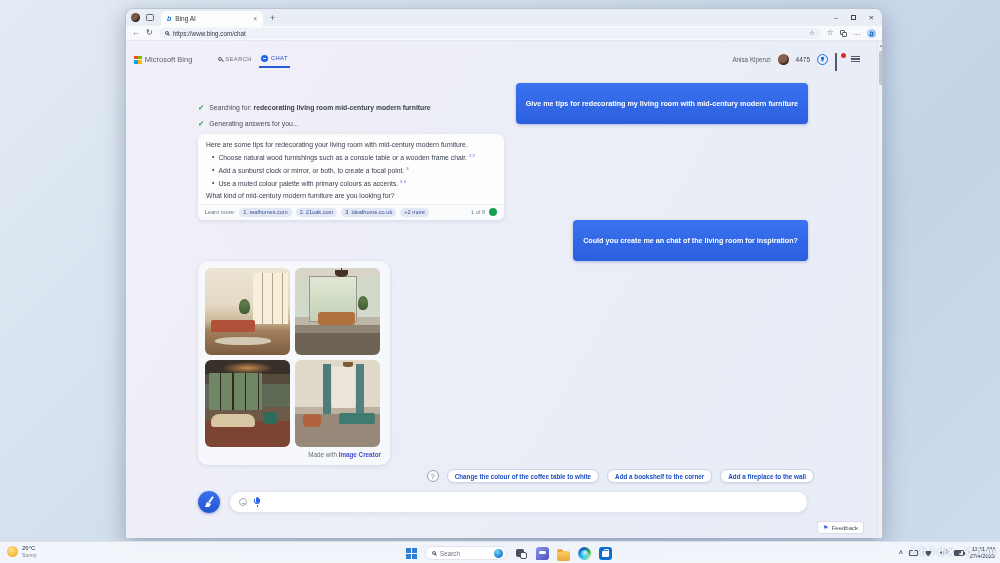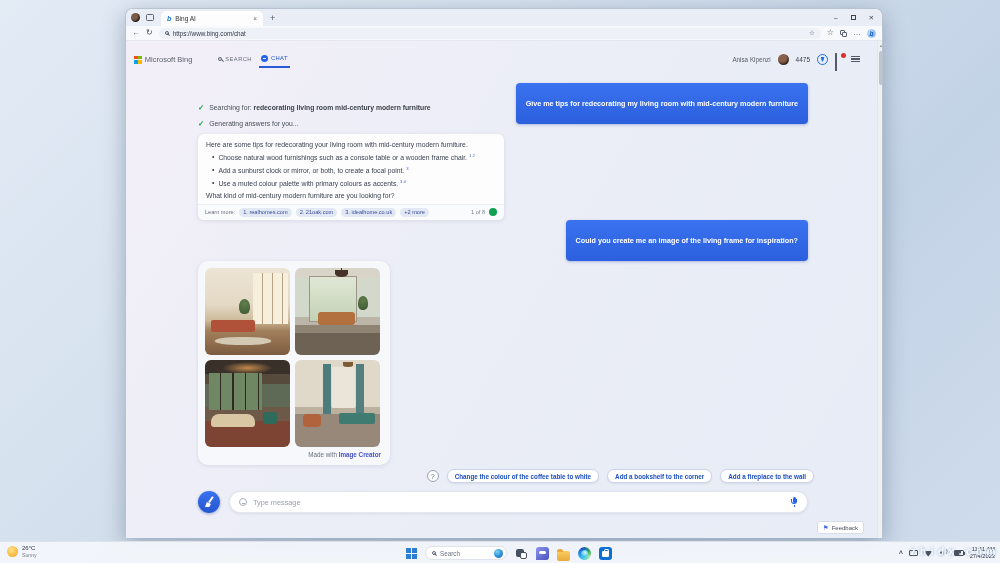--- a/index.html
+++ b/index.html
@@ -309,21 +309,21 @@
         <span>Learn more:</span>
         <span class="srcpill">1. realhomes.com</span>
         <span class="srcpill">2. 21oak.com</span>
         <span class="srcpill">3. idealhome.co.uk</span>
         <span class="srcpill">+2 more</span>
         <span class="pagecount">1 of 8</span>
         <span class="greendot"></span>
       </div>
     </div>
 
-    <div class="userbubble ub2">Could you create me an image of the living frame for inspiration?</div>
+    <div class="userbubble ub2">Could you create me an chat of the living room for inspiration?</div>
 
 
     <div class="imgcard">
       <div class="grid">
         <div class="tile t1">
           <div class="win"></div>
             <div class="plant"></div>
             <div class="sofa"></div>
             <div class="rug"></div>
         </div>
@@ -360,21 +360,20 @@
       <span class="chip">Add a bookshelf to the corner</span>
       <span class="chip">Add a fireplace to the wall</span>
     </div>
 
     <div class="inputrow">
       <div class="newtopic">
           <span class="broom"></span>
         </div>
       <div class="msginput">
         <span class="msgicon"></span>
-        <input type="text" placeholder="Type message" style="">
         <span class="micwrap">
           <span class="micbody"></span>
             <span class="micarc"></span>
             <span class="micstem"></span>
         </span>
       </div>
     </div>
 
     <div class="feedbackbtn">
       <span class="flagicon">⚑</span>

